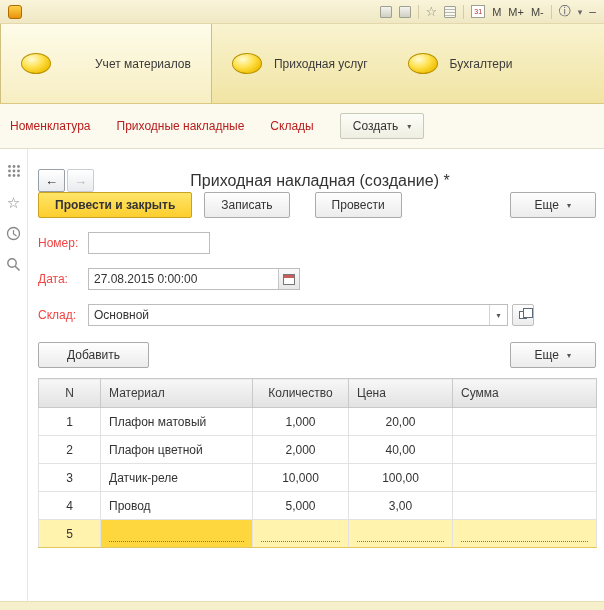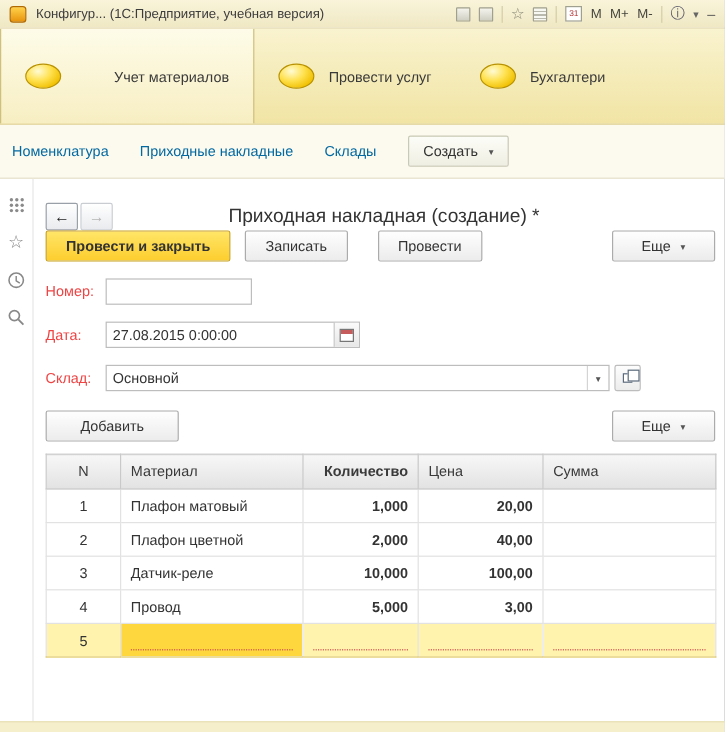--- a/index.html
+++ b/index.html
@@ -25,21 +25,21 @@
   
   .tabsbar { height:80px; background:linear-gradient(#f9f3cf,#f1e4a4); border-bottom:1px solid #d9c87e; display:flex; align-items:stretch; overflow:hidden; white-space:nowrap; }
   .tab { display:flex; align-items:center; gap:12px; padding:0 20px; flex:none; }
   .tab .label { font-size:12px; color:#3a3a3a; }
   .tab.selected { background:linear-gradient(#fefce9,#f7eec2); border-left:1px solid #cfc080; border-right:1px solid #cfc080;gap:44px; }
   .egg { width:30px; height:21px; border-radius:50%; border:1px solid #b89200; flex:none;
          background:radial-gradient(ellipse at 35% 28%, #fffbd4 0%, #ffe14e 42%, #f0bf00 78%, #c79e00 100%); }
 
   
   .submenu { height:45px; background:#fcfaef; border-bottom:1px solid #e4dfca; display:flex; align-items:center; gap:26px; padding:0 10px; }
-  .submenu .mitem { font-size:12px; color:#0369a1; cursor:default; }
+  .submenu .mitem { font-size:12px; color:#b91c1c; cursor:default; }
   .create-btn { display:inline-flex; align-items:center; gap:9px; border:1px solid #c9c9b7; border-radius:2px; background:linear-gradient(#fdfdf8,#efeee2); padding:5px 12px; font-size:12px; color:#333; }
   .caret { font-size:8px; color:#555; }
 
   
   .content { display:flex; height:461px; }
   .rail { width:28px; flex:none; border-right:1px solid #e6e6e6; display:flex; flex-direction:column; align-items:center; padding-top:14px; gap:15px; }
   .rail .ricon { width:16px; height:16px; display:flex; align-items:center; justify-content:center; }
   .rail .star { font-size:15px; color:#8a8a8a; line-height:1; }
   .main { flex:1; padding:8px 8px 0 10px; min-width:0; }
 
@@ -69,35 +69,34 @@
   .dbl-sq::before { content:""; position:absolute; top:-4px; left:3px; width:8px; height:8px; border:1px solid #5a6a7a; background:#fff; }
 
   .tbl-toolbar { display:flex; align-items:center; margin-top:16px; }
   .btn.add { padding:0 28px; }
 
   table { border-collapse:collapse; table-layout:fixed; width:558px; margin-top:10px; border:1px solid #c8c8c8; }
   col.w-n{width:62px;} col.w-mat{width:152px;} col.w-qty{width:96px;} col.w-price{width:104px;} col.w-sum{width:144px;}
   th { height:29px; background:linear-gradient(#f7f7f7,#e2e2e2); border:1px solid #c9c9c9; font-weight:normal; font-size:12px; color:#3a3a3a; text-align:left; padding:0 8px; }
   td { height:28px; border:1px solid #e2e2e2; font-size:12px; color:#333; padding:0 8px; background:#fff; overflow:hidden; white-space:nowrap; }
   .c-center { text-align:center; }
-  .c-right { text-align:right;font-weight:bold; }
+  .c-right { text-align:center; }
   tr.sel td { background:#fff3ae; border-top:1px solid #e2c75e; border-bottom:1px solid #e2c75e; }
   tr.sel td.active { background:#fed73e; }
   .req { height:16px; border-bottom:1px dotted #d04f4f; }
 
   .bottom-strip { position:absolute; left:0; right:0; bottom:0; height:9px; background:#f5efcb; border-top:1px solid #e7dfb4; }
 </style>
 </head>
 <body>
 
 <div class="window">
 
   <div class="titlebar">
     <span class="app-icon"></span>
-    <span class="window-title">Конфигур...  (1С:Предприятие, учебная версия)</span>
     <div class="tb-icons">
       <span class="tbicon"></span>
       <span class="tbicon"></span>
       <span class="tb-sep"></span>
       <span class="tb-star">☆</span>
       <span class="tbicon journal"></span>
       <span class="tb-sep"></span>
       <span class="tb-cal">31</span>
       <span class="tb-mem">М</span>
       <span class="tb-mem">М+</span>
@@ -109,21 +108,21 @@
     </div>
   </div>
 
   <div class="tabsbar">
     <div class="tab selected">
       <span class="egg"></span>
       <span class="label">Учет материалов</span>
     </div>
     <div class="tab">
       <span class="egg"></span>
-      <span class="label">Провести услуг</span>
+      <span class="label">Приходная услуг</span>
     </div>
     <div class="tab">
       <span class="egg"></span>
       <span class="label">Бухгалтери</span>
     </div>
   </div>
 
   <div class="submenu">
     <span class="mitem">Номенклатура</span>
     <span class="mitem">Приходные накладные</span>

